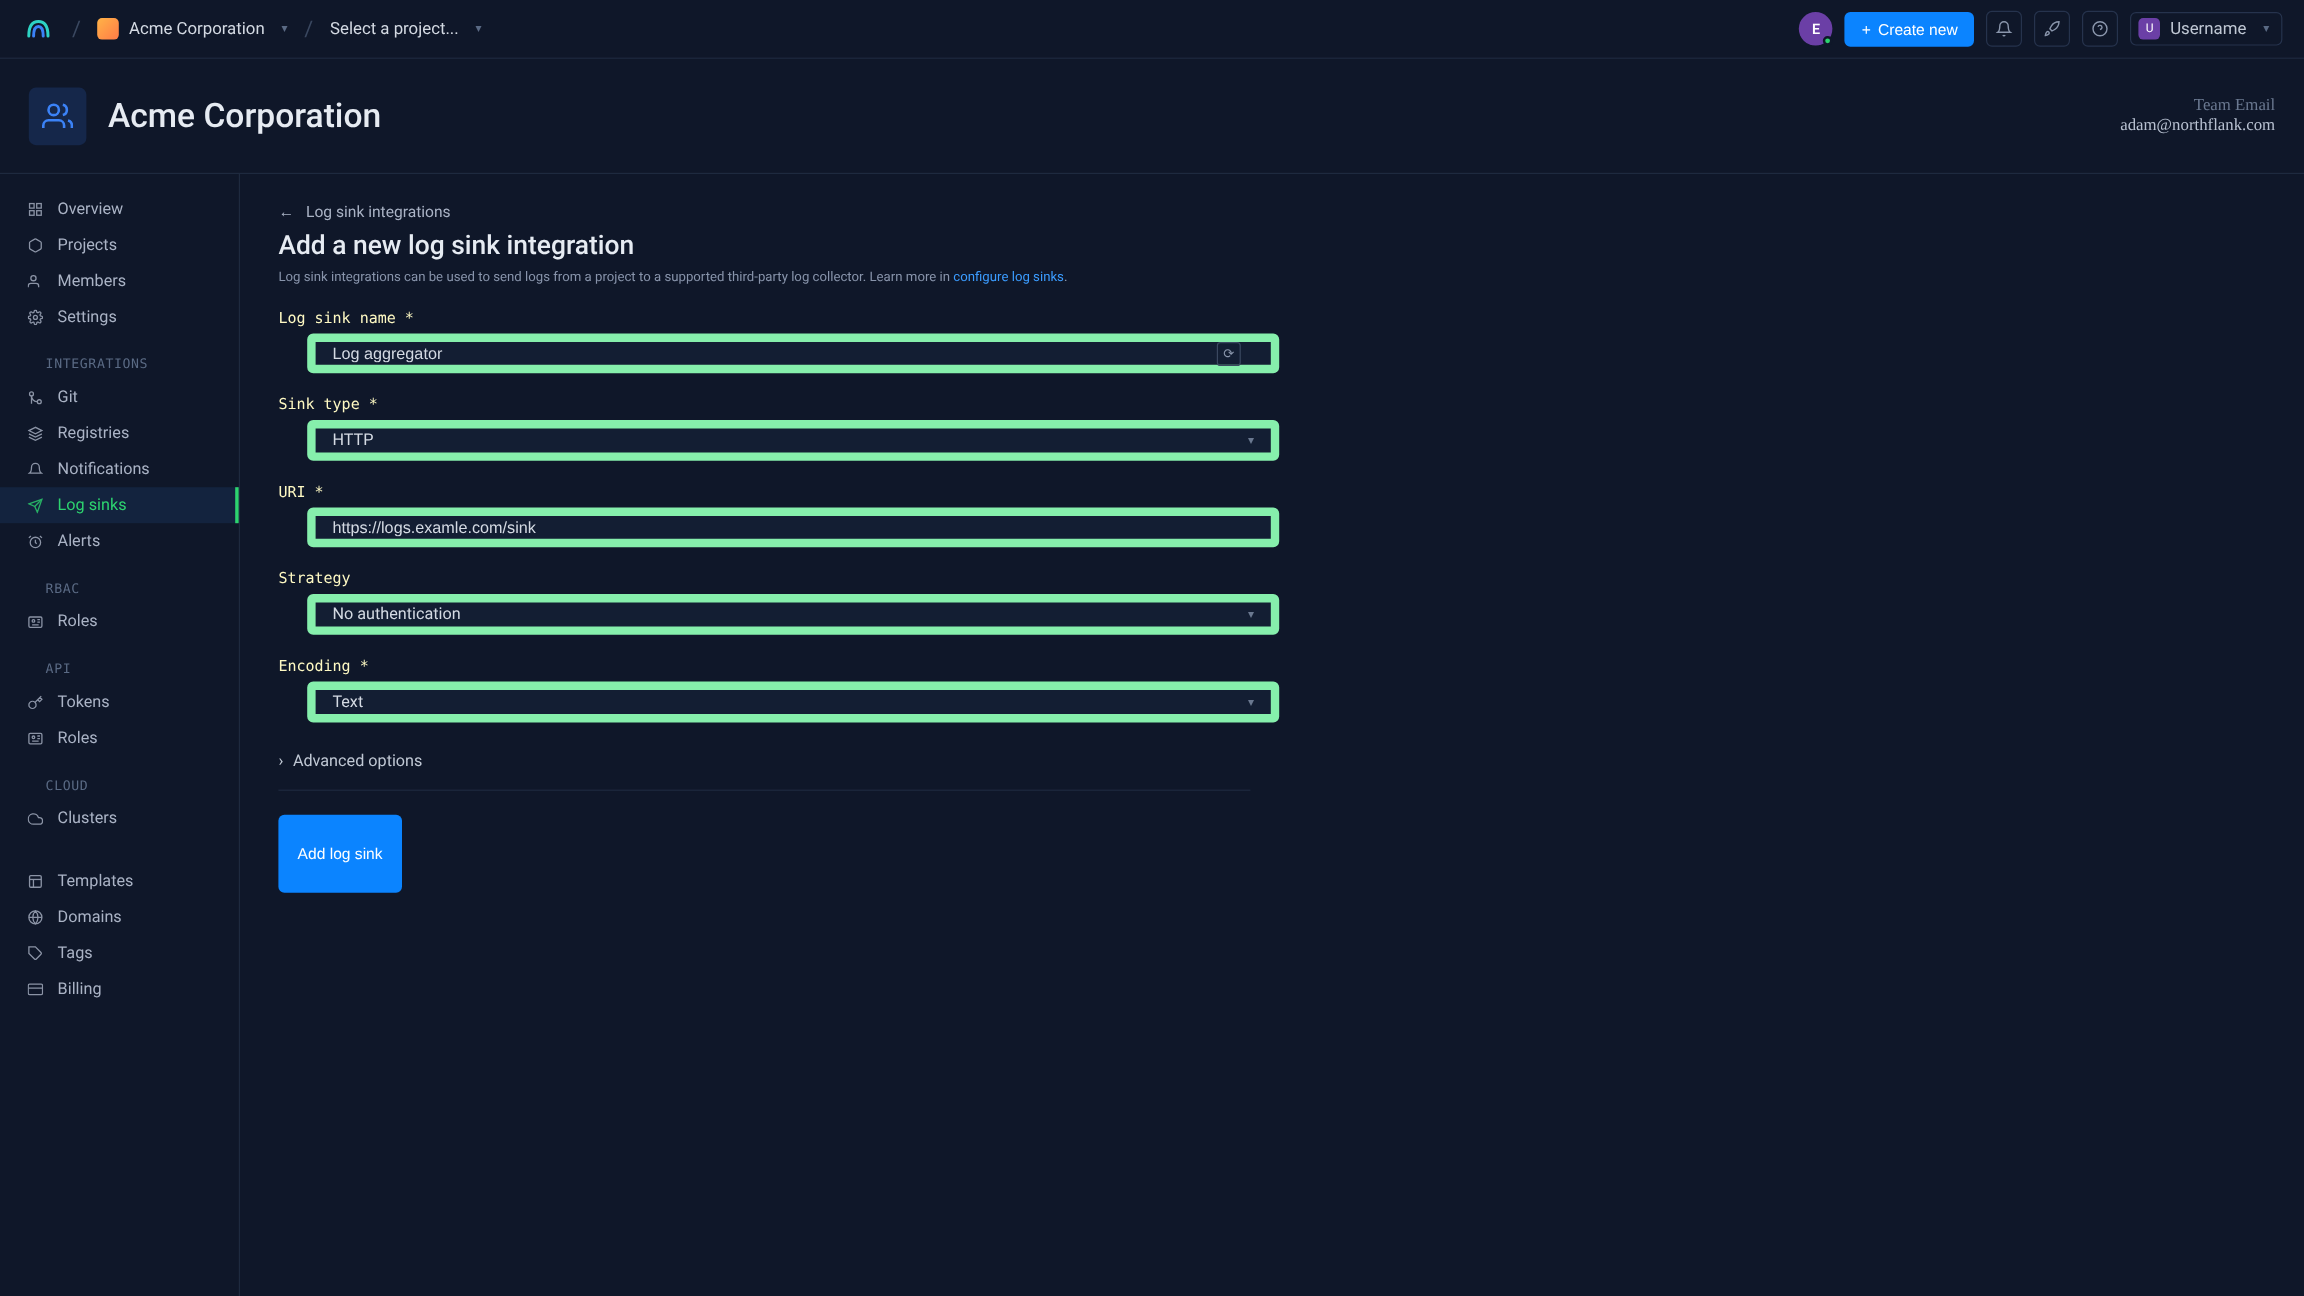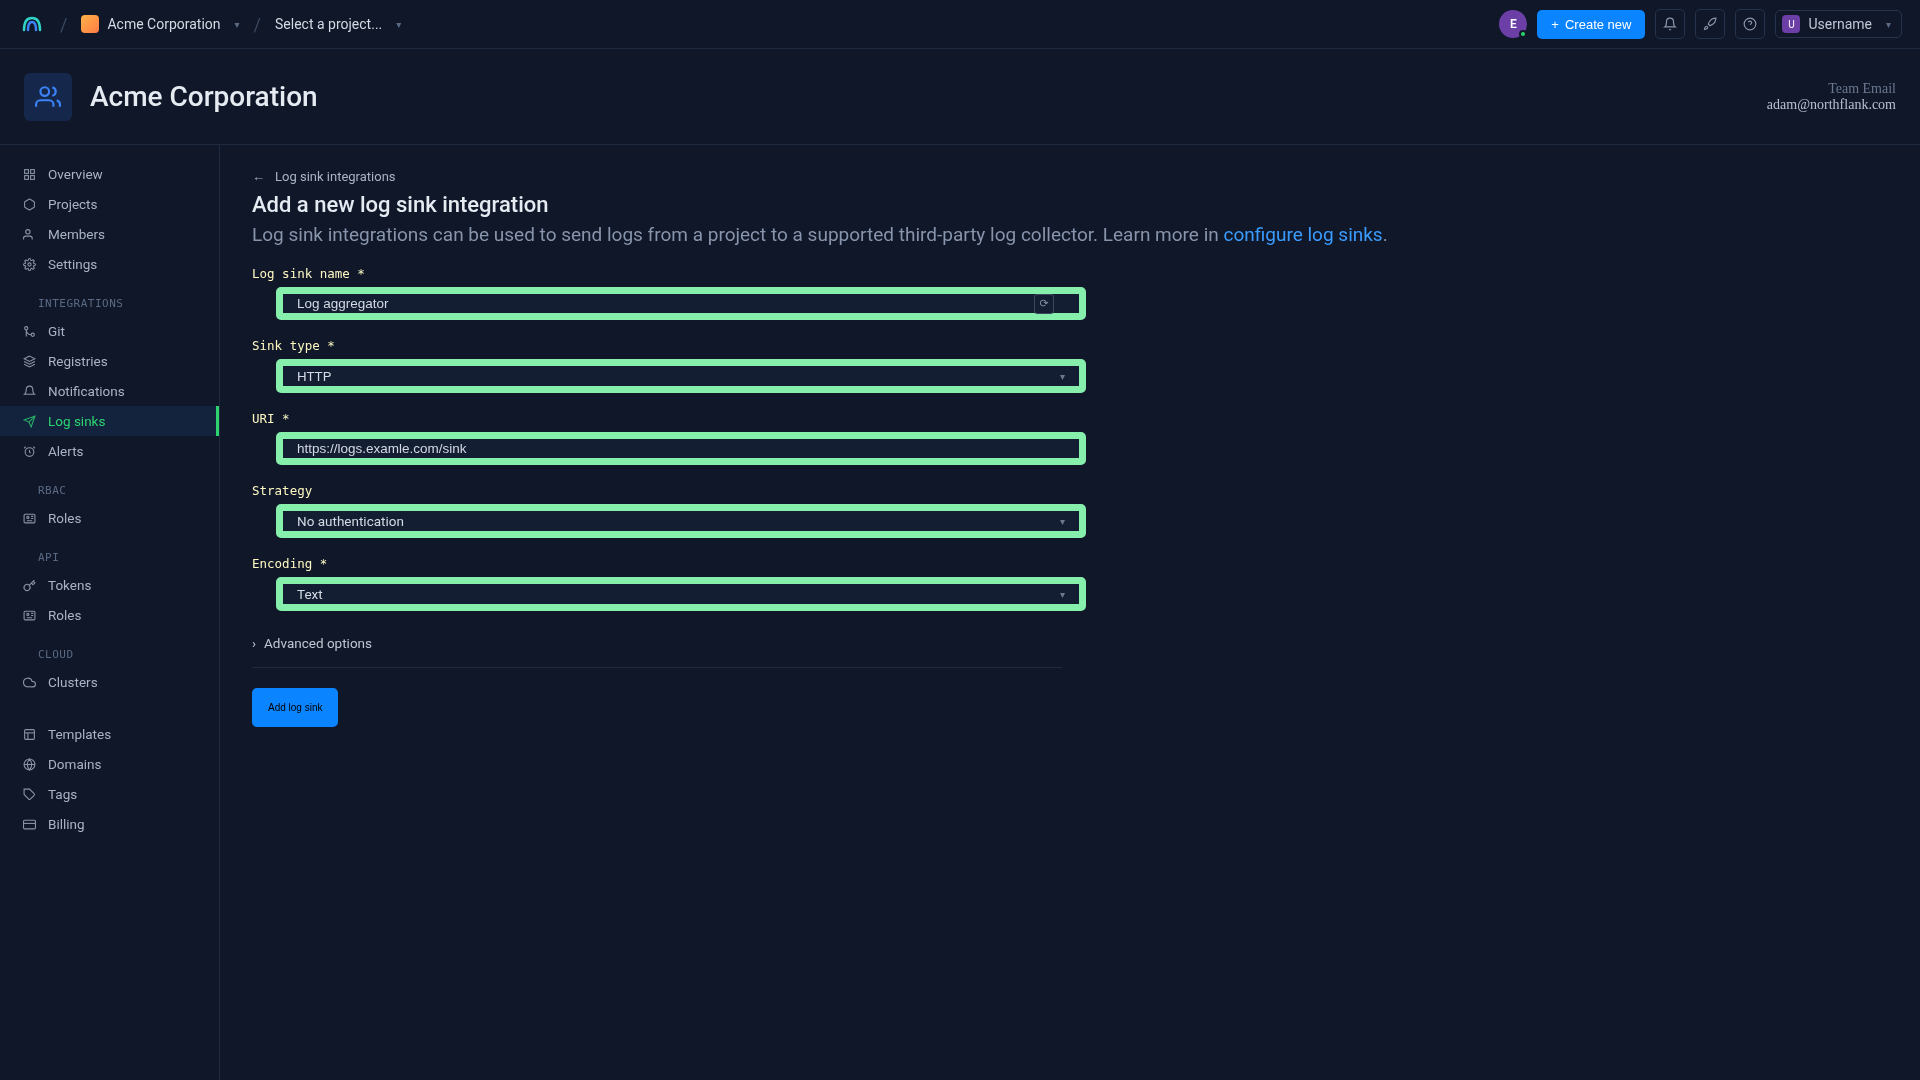--- a/index.html
+++ b/index.html
@@ -66,53 +66,53 @@
   width: 48px; height: 48px; background: #15274a; border-radius: 6px;
   display: flex; align-items: center; justify-content: center; color: #3b82f6;
 }
 .team-title { font-size: 28px; font-weight: 500; color: #e6ebf2; margin-left: 18px; }
 .header-right { margin-left: auto; text-align: right; font-family: Liberation Serif, serif; }
 .header-right .lbl { color: #6a7890; font-size: 14px; }
 .header-right .val { color: #b8c1d1; font-size: 14px; }
 
 .body { display: flex; height: calc(100% - 145px); }
 .sidebar {
-  width: 220px; border-right: 1px solid #1e2a3f;
+  width: 200px; border-right: 1px solid #1e2a3f;
   padding-top: 14px; overflow-y: auto;
 }
 .nav-item {
   display: flex; align-items: center; gap: 12px;
   padding: 7px 22px; color: #aab3c5; font-size: 13.5px; cursor: pointer;
 }
 .nav-item.active { color: #2dd36f; background: #13233e; border-right: 3px solid #2dd36f; }
 .nav-section { padding: 18px 38px 6px; color: #5a6a84; font-size: 11px; letter-spacing: 0.5px; text-transform: uppercase; font-family: ui-monospace,Menlo,monospace; }
 .nav-icon { width: 14px; height: 14px; display: flex; align-items: center; justify-content: center; opacity: 0.8; }
 
 .main { flex: 1; padding: 24px 32px; overflow-y: auto; }
 .back-link { display:flex; align-items:center; gap:10px; color:#aab3c5; font-size:13px; cursor:pointer; margin-bottom: 8px;}
 .page-title { font-size: 22px; color: #e6ebf2; font-weight: 500; margin-bottom: 6px; }
-.page-desc { font-size: 19px; color: #8894ab; margin-bottom: 20px; }
+.page-desc { font-size: 11px; color: #8894ab; margin-bottom: 20px; }
 .page-desc a { color: #3b9cff; text-decoration: none; }
 
 .field { margin-bottom: 18px; max-width: 810px; }
 .label { font-family: ui-monospace,Menlo,monospace; font-size: 12.5px; color: #fef9c3; margin-bottom: 6px; display:block; }
 .input, .select {
   width: 100%; background: #131e33; border: 7px solid #86efac;
   color: #d4dae3; padding: 2px 14px; border-radius: 5px; font-size: 13.5px;
   display: flex; align-items: center; justify-content: space-between; margin-left: 24px;
 }
 .input-wrap { position: relative; }
 .input-action { position:absolute; right:8px; top:50%; transform:translateY(-50%);
   width:20px; height:20px; border:1px solid #3a4860; border-radius:3px;
   display:flex; align-items:center; justify-content:center; color:#8a96ac; cursor:pointer; font-size:11px;}
 .select { cursor:pointer; }
 .select .chev2 { color:#6a7890; font-size:10px; }
 .expander { display:flex; align-items:center; gap:8px; color:#c0c8d4; font-size:13.5px; cursor:pointer; padding: 6px 0 16px; max-width:810px;}
 .divider { border: none; border-top: 1px solid #1e2a3f; max-width:810px; margin-bottom:20px;}
-.submit { background:#0b84ff; color:#000000; border:none; padding:14px 16px; border-radius:5px; font-size:10px; cursor:pointer;}
+.submit { background:#0b84ff; color:#ffffff; border:none; padding:25px 16px; border-radius:5px; font-size:13px; cursor:pointer;}
 svg { display:block; }
 </style>
 </head>
 <body>
 
 <div class="topbar">
   <span class="logo">
     <svg width="28" height="28" viewBox="0 0 28 28">
         <path d="M6 20 Q6 8 14 8 Q22 8 22 20" fill="none" stroke="#2dd3c4" stroke-width="2.5" stroke-linecap="round"></path>
         <path d="M10 20 Q10 12 14 12 Q18 12 18 20" fill="none" stroke="#3b82f6" stroke-width="2.5" stroke-linecap="round"></path>

